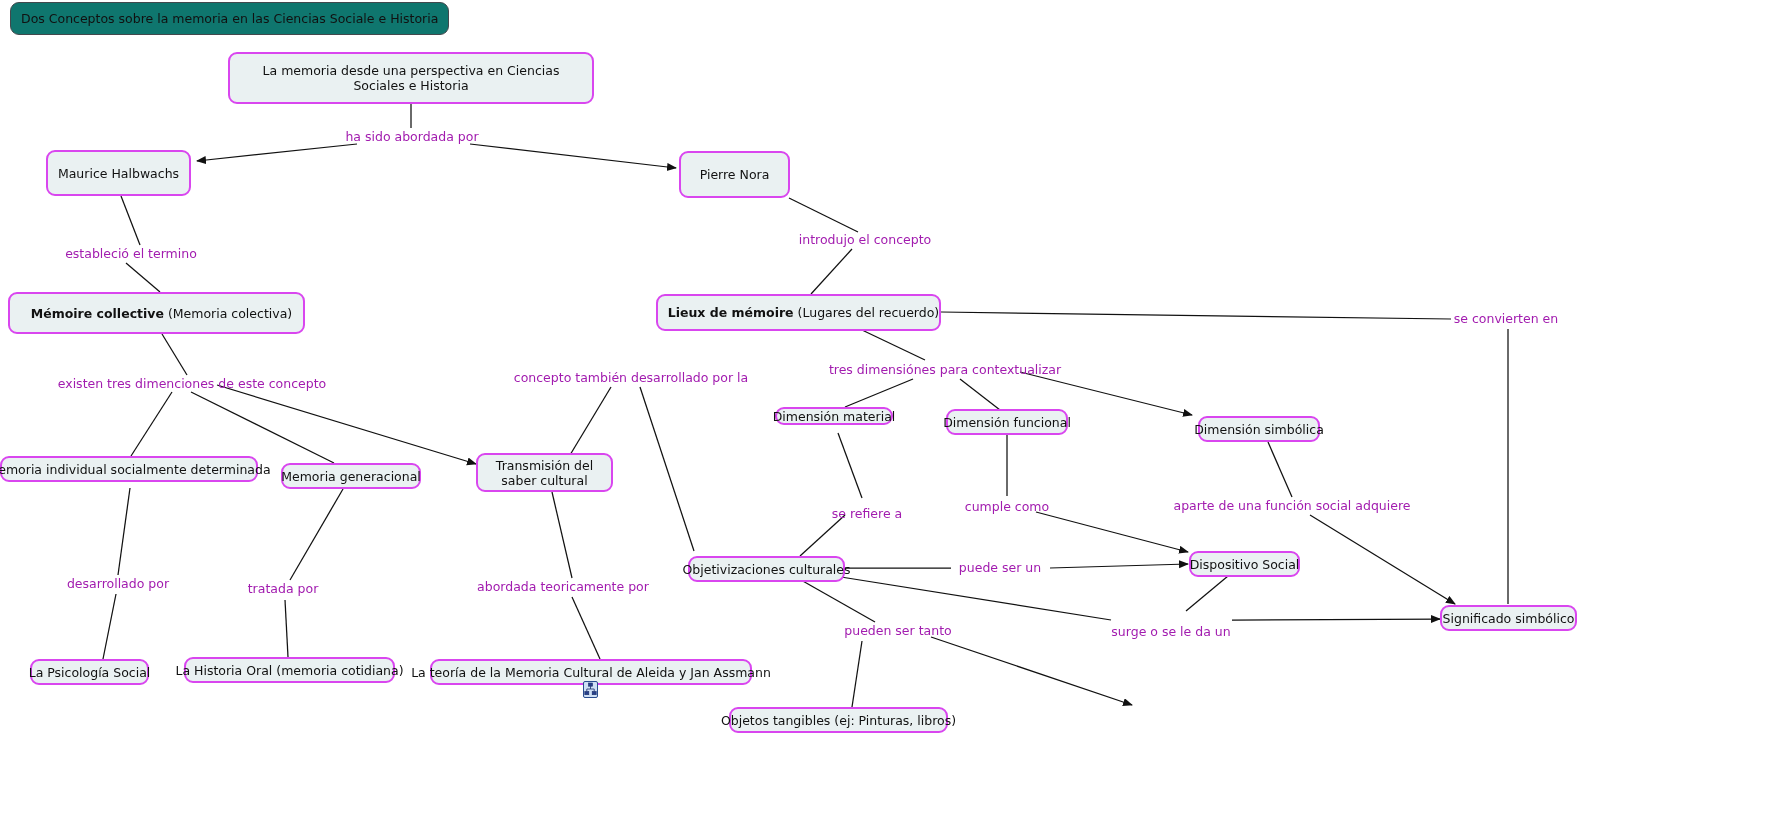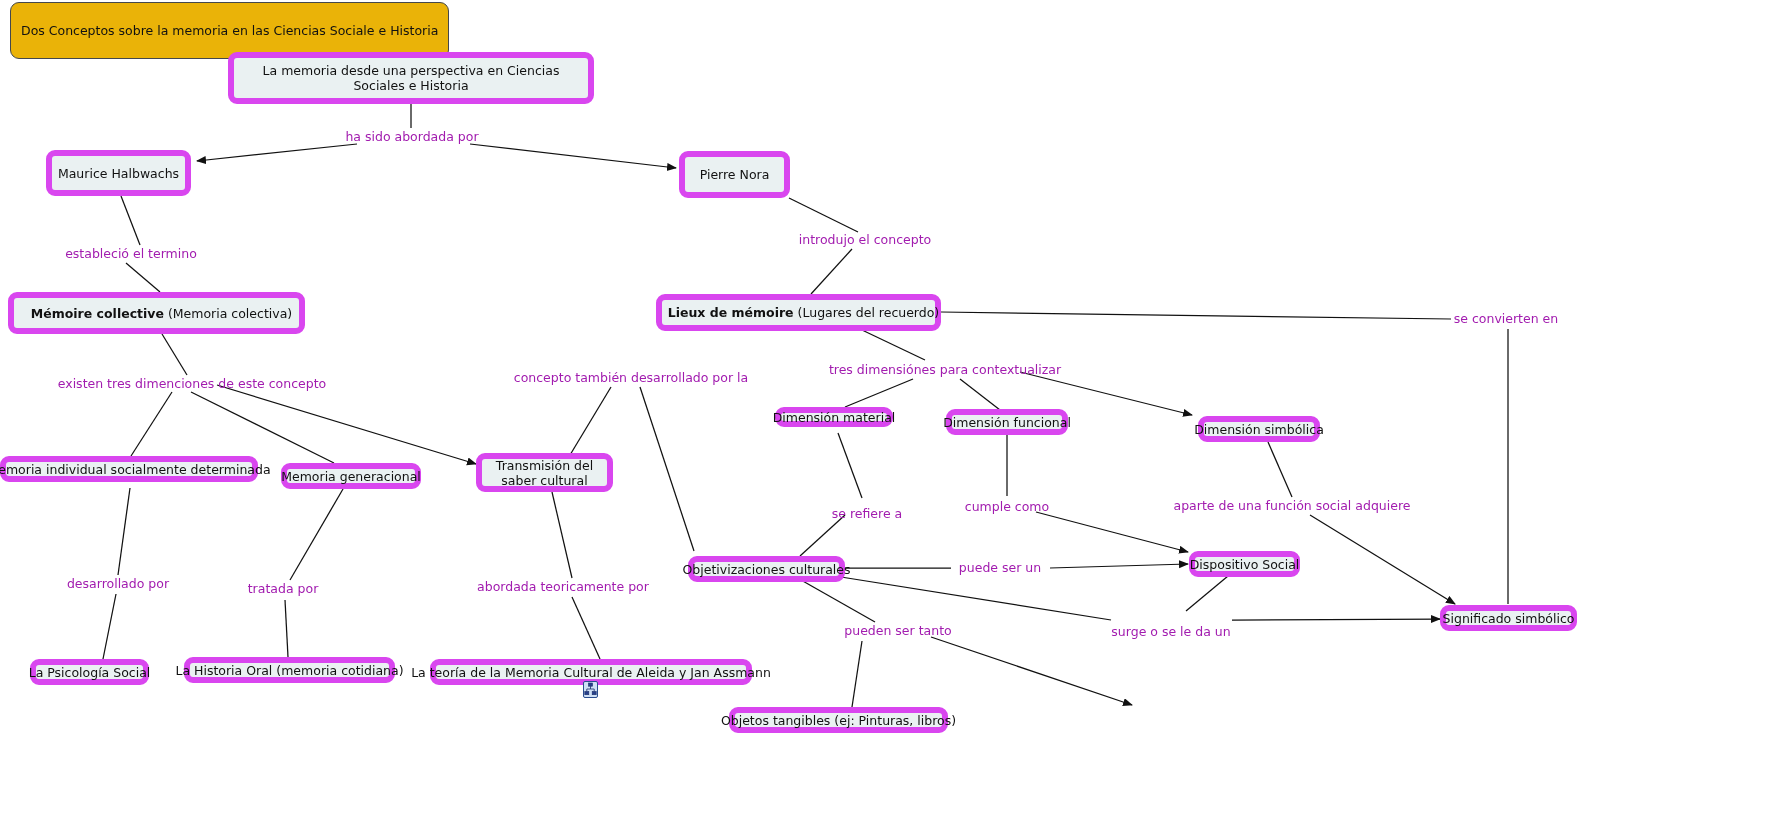--- a/index.html
+++ b/index.html
@@ -23,21 +23,21 @@
     left: 0;
     top: 0;
     width: 1787px;
     height: 839px;
     pointer-events: none;
   }
   .node {
     position: absolute;
     box-sizing: border-box;
     background: #eaf1f2;
-    border: 6px solid #d946ef;
+    border: 2px solid #d946ef;
     border-radius: 9px;
     display: flex;
     align-items: center;
     justify-content: center;
     text-align: center;
     padding: 4px 9px;
     font-size: 12.5px;
     line-height: 1.2;
     color: #111111;
     white-space: nowrap;
@@ -53,24 +53,24 @@
     line-height: 1.15;
     color: #a21caf;
     background: transparent;
     white-space: nowrap;
     transform: translate(-50%, -50%);
     text-align: center;
   }
   .title-box {
     position: absolute;
     box-sizing: border-box;
-    background: #eab308;
+    background: #0f766e;
     border: 1px solid #43484d;
     border-radius: 9px;
-    padding: 20px 10px;
+    padding: 8px 10px;
     font-size: 12.5px;
     color: #111111;
     white-space: nowrap;
   }
   .submap-icon {
     position: absolute;
     width: 15px;
     height: 17px;
     border: 1px solid #2a4d8f;
     border-radius: 2px;

